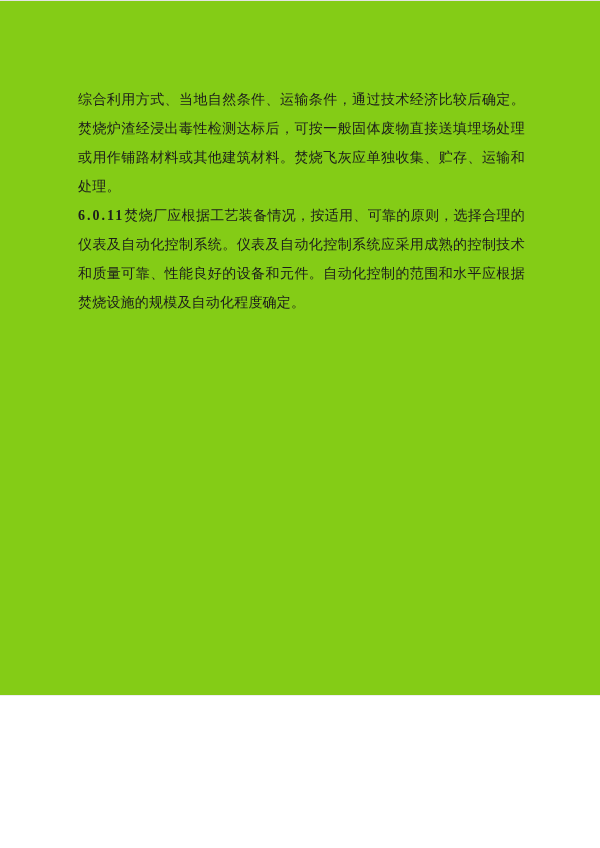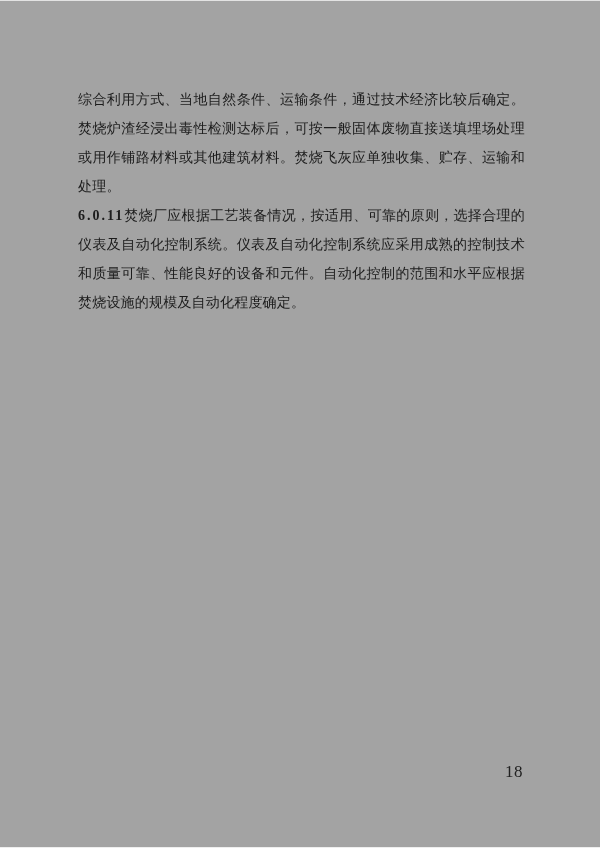--- a/index.html
+++ b/index.html
@@ -3,22 +3,22 @@
 <meta charset="utf-8">
 <style>
   html, body {
     margin: 0;
     padding: 0;
     background: #ffffff;
   }
   .sheet {
     position: relative;
     width: 600px;
-    height: 848px;
-    background: #a3a3a3;
+    height: 696px;
+    background: #84cc16;
     overflow: hidden;
     font-family: "Liberation Serif", "DejaVu Serif", serif;
     color: #1c1c1c;
     box-sizing: border-box;
     border-top: 1px solid #e3e3e3;
     border-bottom: 1px solid #eeeeee;
   }
   .text-block {
     position: absolute;
     left: 78px;

